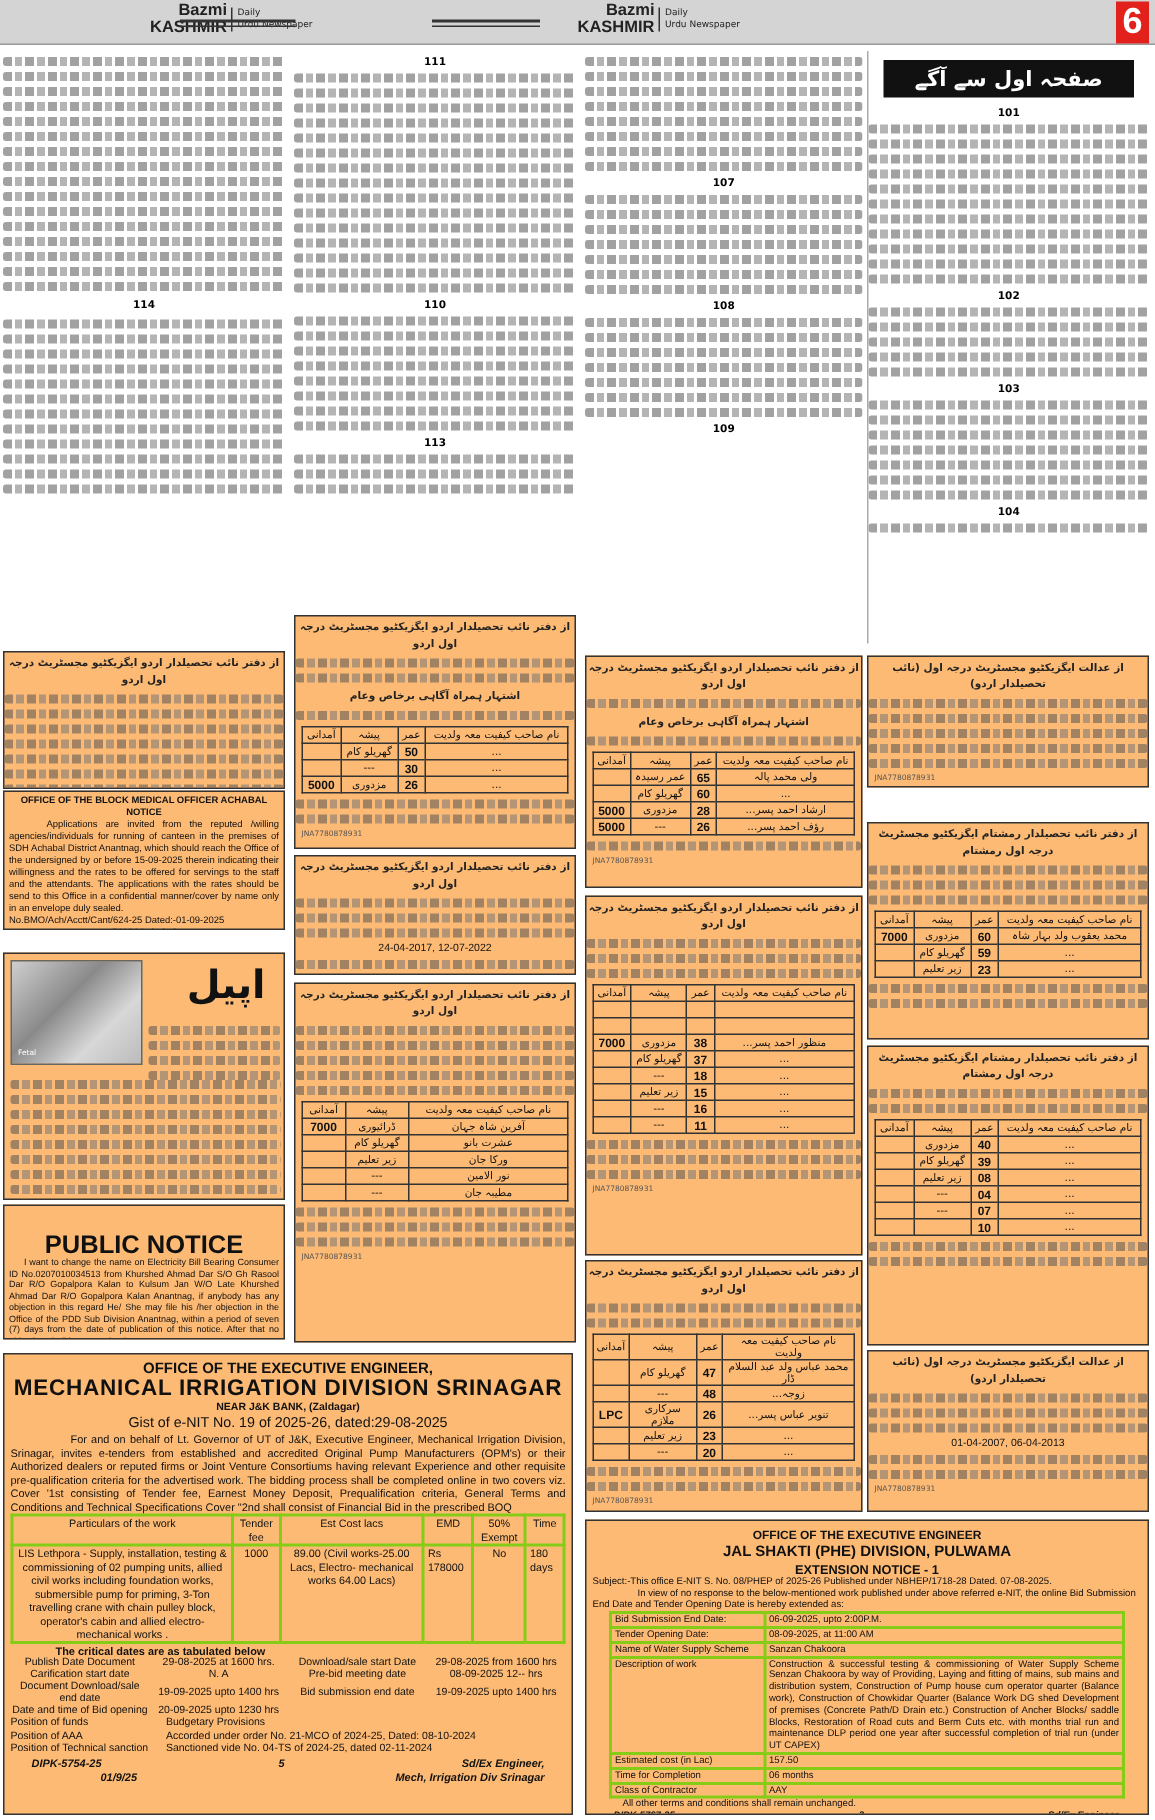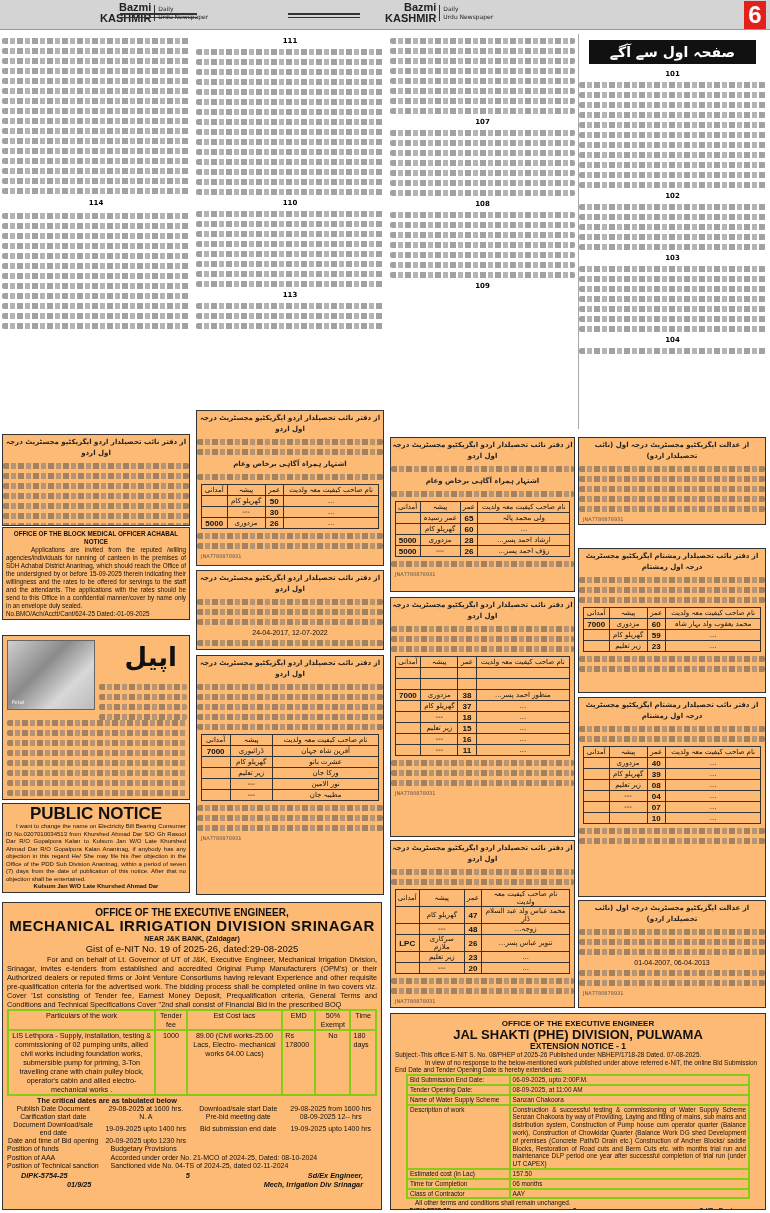--- a/index.html
+++ b/index.html
@@ -222,21 +222,21 @@
       <div class="scribble"></div>
       <div class="scribble"></div>
       <div class="scribble"></div>
       <div class="scribble"></div>
       <div class="scribble"></div>
       <div class="scribble"></div>
       <div class="scribble"></div>
   </div>
 </div>
 
-<div class="boxed en" style="left:2px;top:803px;width:188px;height:90px;padding:1px 3px;font-size:6px;line-height:7.5px">
+<div class="boxed en" style="left:2px;top:803px;width:188px;height:90px;padding:17px 3px;font-size:6px;line-height:7.5px">
   <div class="bigtitle" style="font-size:17px;line-height:18px">PUBLIC NOTICE</div>
   <div style="text-align:justify;text-indent:10px">I want to change the name on Electricity Bill Bearing Consumer ID No.0207010034513 from Khurshed Ahmad Dar S/O Gh Rasool Dar R/O Gopalpora Kalan to Kulsum Jan W/O Late Khurshed Ahmad Dar R/O Gopalpora Kalan Anantnag, if anybody has any objection in this regard He/ She may file his /her objection in the Office of the PDD Sub Division Anantnag, within a period of seven (7) days from the date of publication of this notice. After that no objection shall be entertained.</div>
   <div style="text-align:center;font-weight:bold">Kulsum Jan W/O Late Khurshed Ahmad Dar</div>
   <div style="text-align:center;font-weight:bold">R/O Gopalpora Kalan Anantnag</div>
 </div>
 
 <div class="boxed" style="left:196px;top:410px;width:188px;height:156px">
   <div class="box-title urdu" style="text-align:center">از دفتر نائب تحصیلدار اردو ایگزیکٹیو مجسٹریٹ درجہ اول اردو</div>
   <div class="scribble"></div>
     <div class="scribble"></div>
@@ -677,21 +677,21 @@
     <span>Sd/Ex Engineer,</span>
   </div>
   <div style="display:flex;justify-content:space-between;font-weight:bold;font-style:italic;padding:0 14px 0 60px">
     <span>01/9/25</span>
     <span>Mech, Irrigation Div Srinagar</span>
   </div>
 </div>
 
 <div class="boxed en" style="left:390px;top:1013px;width:376px;height:197px;padding:2px 4px;font-size:6.4px;line-height:7.8px">
   <div class="bigtitle" style="font-size:8px;margin-top:4px">OFFICE OF THE EXECUTIVE  ENGINEER</div>
-  <div class="bigtitle" style="font-size:13px;line-height:13px">JAL SHAKTI (PHE) DIVISION, PULWAMA</div>
+  <div class="bigtitle" style="font-size:10px;line-height:13px">JAL SHAKTI (PHE) DIVISION, PULWAMA</div>
   <div class="bigtitle" style="font-size:8.5px;line-height:10px">EXTENSION NOTICE - 1</div>
   <div>Subject:-This office E-NIT S. No. 08/PHEP of 2025-26 Published under NBHEP/1718-28  Dated.  07-08-2025.</div>
   <div style="text-indent:30px">In view of no response to the below-mentioned work published under above referred e-NIT, the online Bid Submission End Date and Tender Opening Date is hereby extended as:</div>
   <table class="grid-tbl" style="width:94%;margin:0 auto;font-size:6.4px;line-height:7.8px">
       <tbody id="js-rows">
         <tr>
           <td style="width: 30%;">Bid Submission End Date:</td>
           <td style="text-align: justify;">06-09-2025, upto 2:00P.M.</td>
         </tr>
         <tr>

